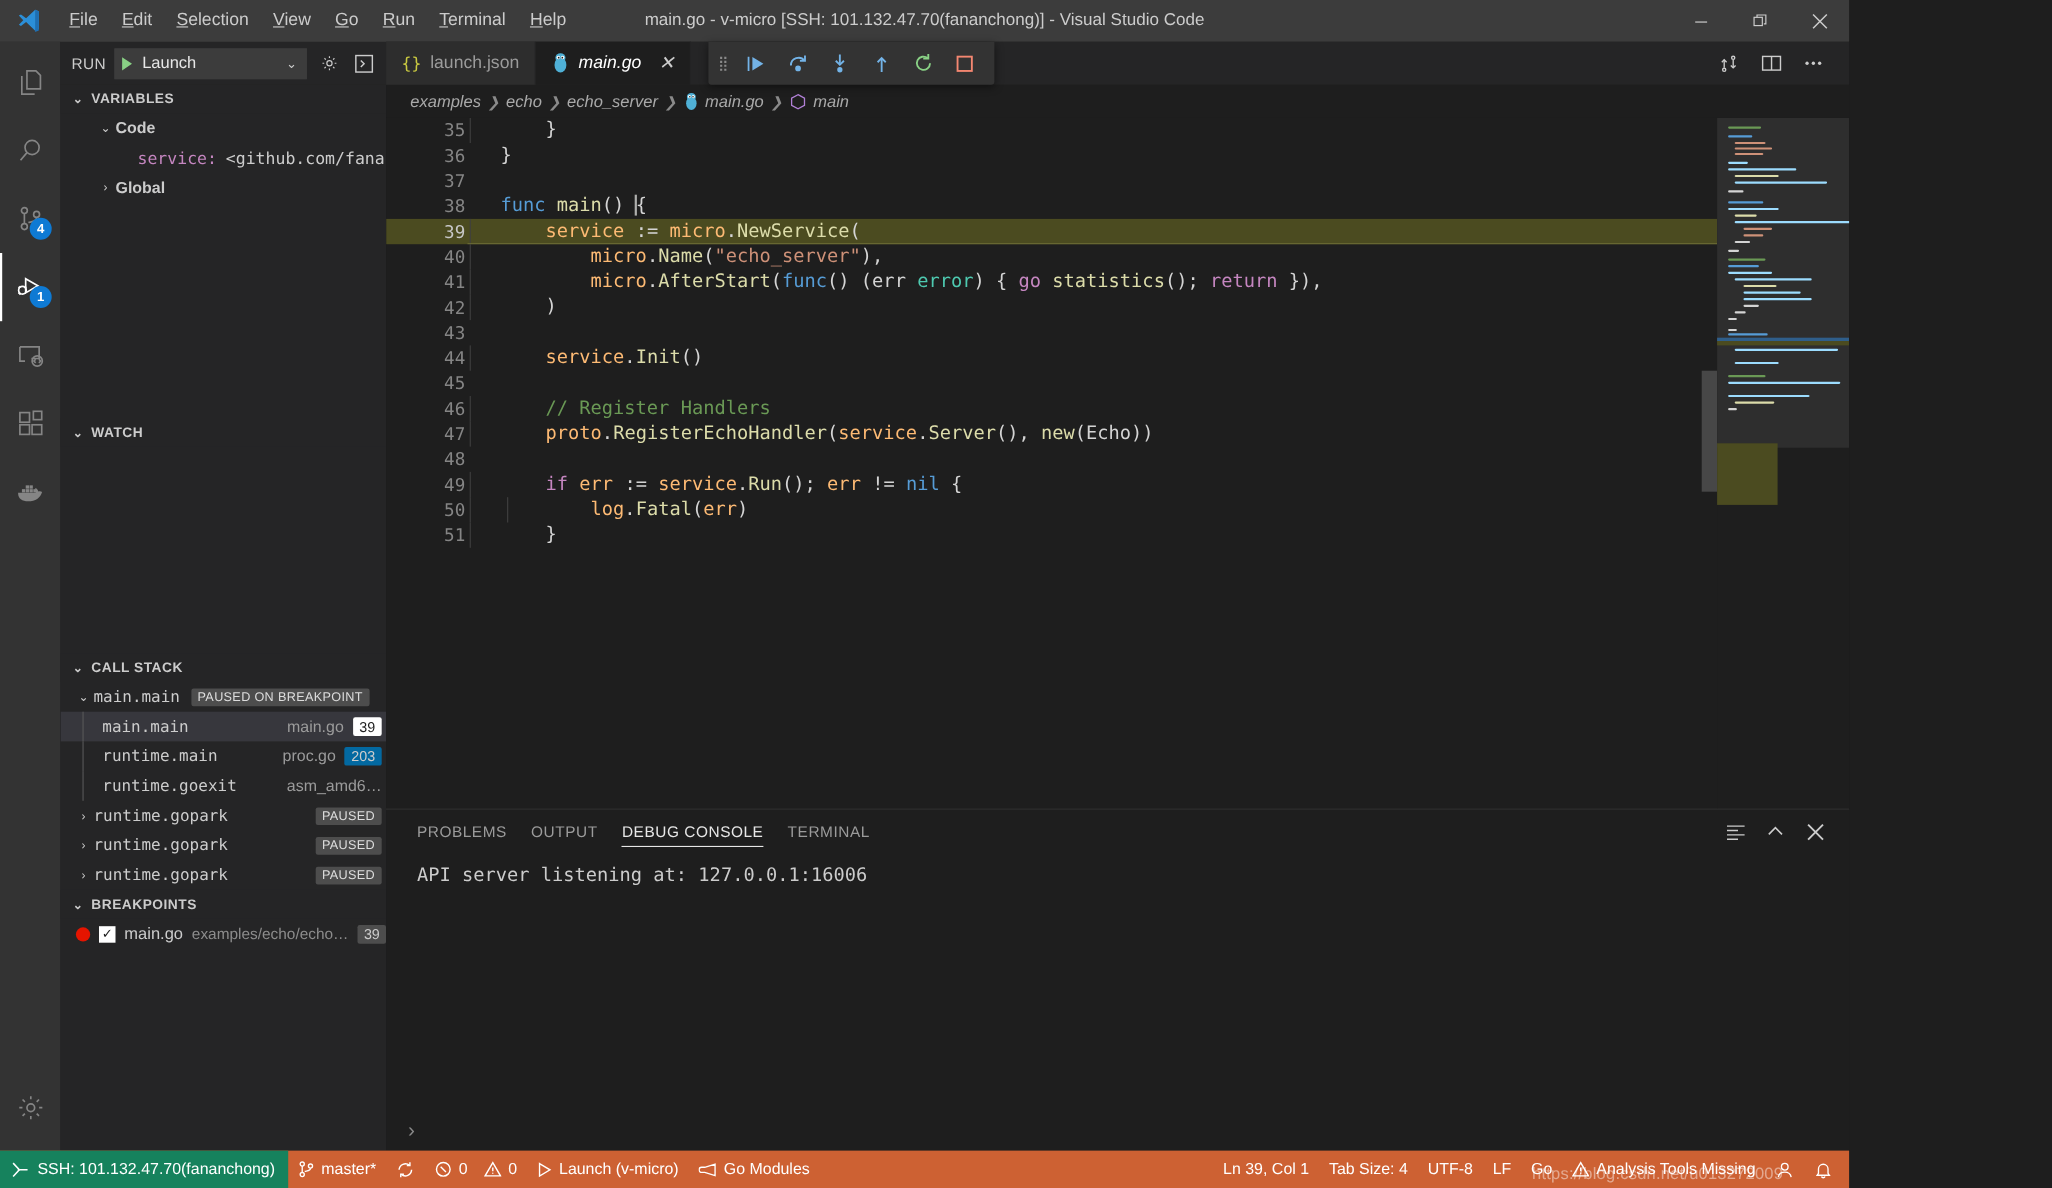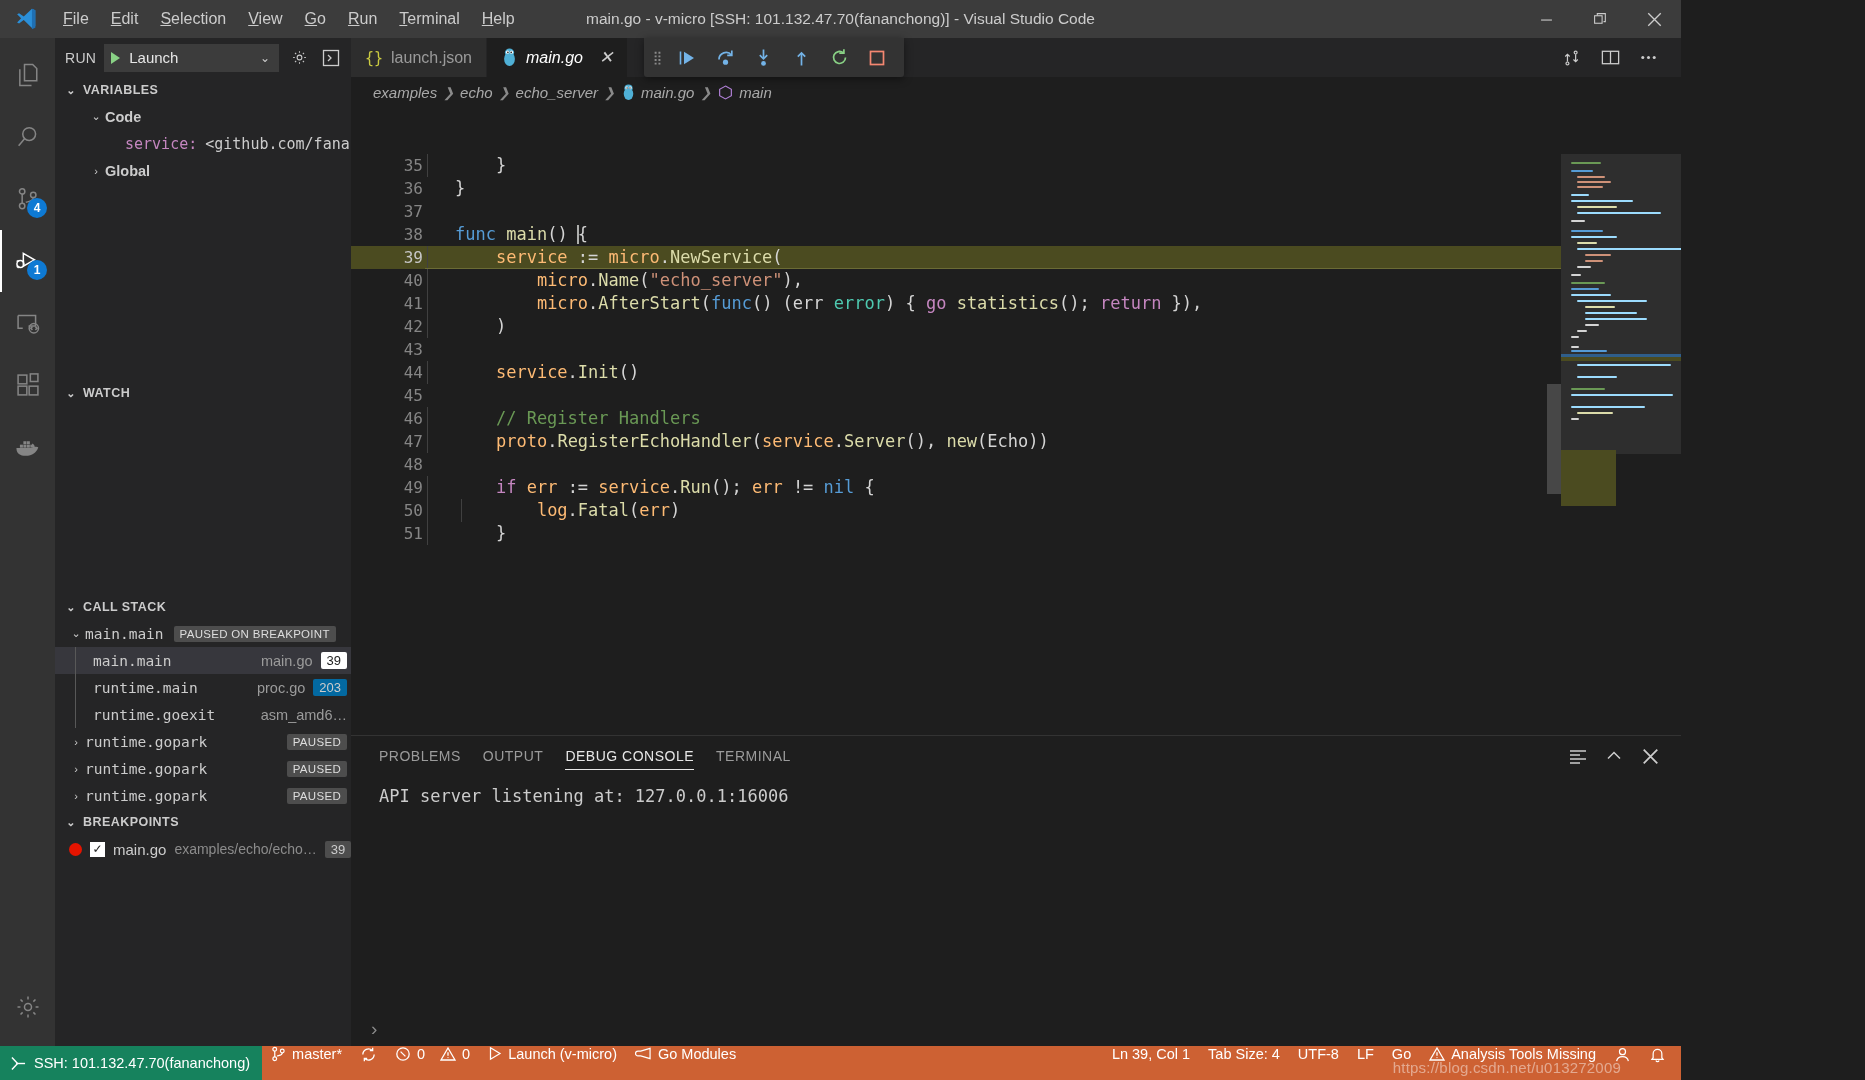--- a/index.html
+++ b/index.html
@@ -146,21 +146,21 @@
   .df-grip { width: 20px; color: #8a8a8a; font-size: 13px; text-align: center; letter-spacing: 1px; line-height: 8px;}
   .df-btn { width: 38px; height: 36px; display: flex; align-items: center; justify-content: center; }
 
   .breadcrumbs {
     height: 30px; flex: 0 0 30px; display: flex; align-items: center; padding-left: 22px;
     font-size: 15px; color: #a9a9a9; gap: 6px; background: #1e1e1e; font-style: italic;
   }
   .bc-sep { color: #8a8a8a; font-size: 13px; }
   .bc-item { display: flex; align-items: center; gap: 5px; cursor: pointer; }
 
-  .editor-wrap { flex: 1 1 auto; position: relative; display: flex; min-height: 0; overflow: hidden; margin-top: 47px; }
+  .editor-wrap { flex: 1 1 auto; position: relative; display: flex; min-height: 0; overflow: hidden; }
   .code-area {
     flex: 1 1 auto; position: relative; overflow: hidden; background: #1e1e1e;
     font-family: "DejaVu Sans Mono", "Liberation Mono", monospace;
     font-size: 17px; line-height: 23px;
   }
   .code-line { display: flex; height: 23px; align-items: center; position: relative; white-space: pre; }
   .code-line.hl { background: #4b4b20; }
   .code-line.hl::after {
     content:""; position:absolute; left:74px; right:0; bottom:0; height:1px; background:#6b6b35;
   }
@@ -210,21 +210,21 @@
 
   
   .statusbar {
     height: 34px; flex: 0 0 34px; background: #cd6133; display: flex; align-items: center;
     color: #ffffff; font-size: 14.5px; position: relative;
   }
   .sb-remote {
     background: #16825d; height: 34px; display: flex; align-items: center; gap: 7px;
     padding: 0 12px 0 10px; color: #fff; font-size: 14.5px;
   }
-  .sb-item { display: flex; gap: 6px; padding: 0 9px; height: 34px; cursor:pointer;}
+  .sb-item { display: flex; align-items: center; gap: 6px; padding: 0 9px; height: 34px; cursor:pointer;}
   .sb-right { margin-left: auto; display: flex; align-items: center; padding-right: 6px; }
   .watermark {
     position: absolute; right: 60px; bottom: 4px; color: rgba(255,255,255,.45);
     font-size: 15px; letter-spacing: .2px; pointer-events: none; white-space: nowrap;
   }
   svg { display: block; }
 </style>
 </head>
 <body>
 

